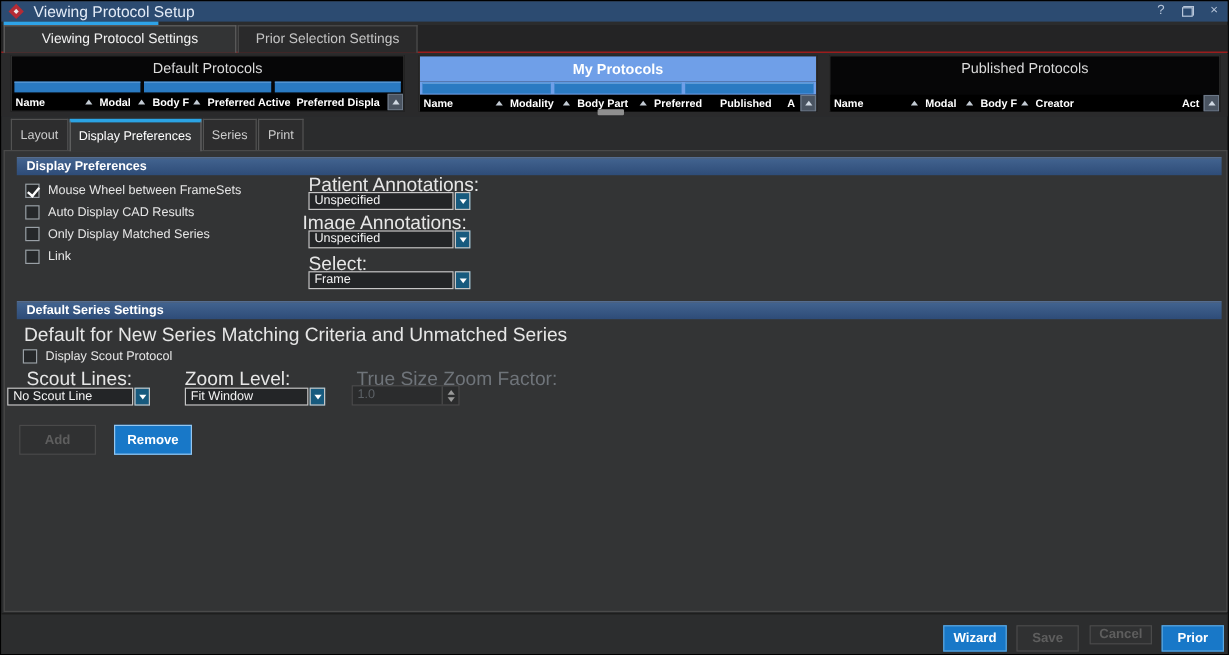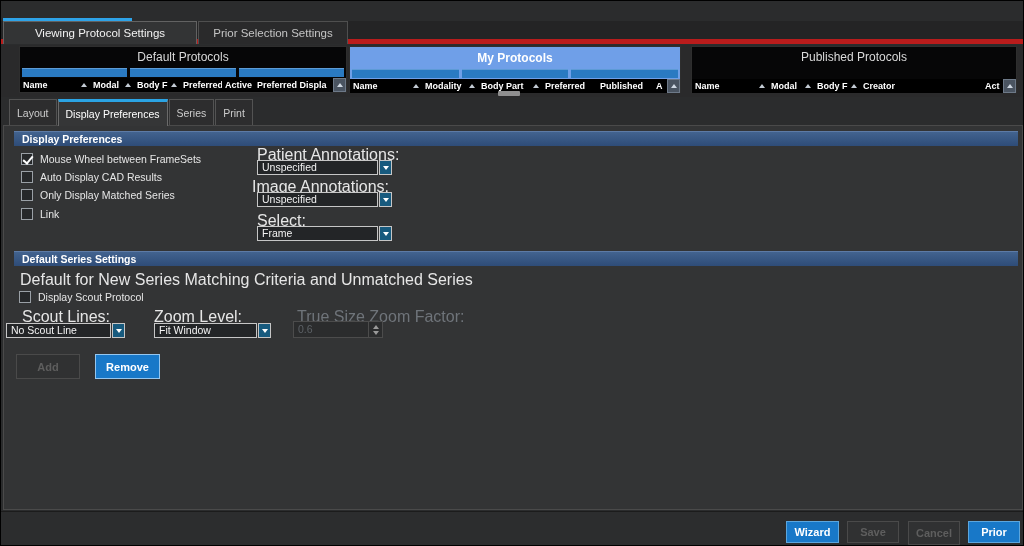--- a/index.html
+++ b/index.html
@@ -16,28 +16,28 @@
   .appicon { width: 9px; height: 9px; background: #b52b35; transform: rotate(45deg); position: relative; margin: 0 10px 0 2px; flex: none; }
   .appicon::after { content: ""; position: absolute; left: 3px; top: 3px; width: 3px; height: 3px; background: #e9e9e9; }
   .wtitle { color: #e3ebf7; font-size: 13px; line-height: 17px; white-space: nowrap; }
   .winctrls { margin-left: auto; display: flex; align-items: center; gap: 14px; padding-right: 4px; }
   .winctrls .glyph { color: #b9c7db; font-size: 11px; line-height: 17px; cursor: default; }
   .restore { position: relative; width: 10px; height: 9px; }
   .restore::before { content: ""; position: absolute; right: 0; top: 0; width: 7px; height: 6px; border: 1px solid #b9c7db; }
   .restore::after  { content: ""; position: absolute; left: 0; bottom: 0; width: 7px; height: 6px; border: 1px solid #b9c7db; background: #2c4b71; }
   .accent { position: absolute; left: 2px; top: 17px; width: 129px; height: 3px; background: #2ea3e8; }
   
-  .maintabs { position: absolute; left: 0; top: 20px; width: 1024px; height: 23px; background: #242425; display: flex; padding-left: 2px; border-bottom: 5px solid #b91c1c; }
+  .maintabs { position: absolute; left: 0; top: 20px; width: 1024px; height: 23px; background: #242425; display: flex; padding-left: 2px; border-bottom: 1px solid #b91c1c; }
   .mtab { height: 23px; display: flex; align-items: center; justify-content: center; font-size: 11.5px; border: 1px solid #4f4f4f; border-bottom: none; }
   .mtab.active { background: #333435; color: #f2f2f2; width: 194px; border-color: #626262; }
   .mtab.inactive { background: #2a2a2b; color: #c4c4c4; width: 150px; margin-left: 1px; }
   
   .protostrip { position: absolute; left: 0; top: 44px; width: 1024px; height: 52px; background: #2a2a2b; }
   .panel { position: absolute; top: 1px; background: #060607; border: 1px solid #2e2e2e; }
-  .panel.p1 { left: 18px; width: 328px; height: 47px; }
+  .panel.p1 { left: 8px; width: 328px; height: 47px; }
   .panel.p2 { left: 348px; width: 332px; height: 47px; }
   .panel.p3 { left: 690px; width: 326px; height: 47px; }
   .ptitle { height: 20px; display: flex; align-items: center; justify-content: center; font-size: 12px; color: #dadada; }
   .p2 .ptitle { background: #6f9fe8; color: #ffffff; font-weight: bold; height: 21px; }
   .bluerow { display: flex; gap: 3px; padding: 1px 2px; height: 11px; }
   .p2 .bluerow { background: #6f9fe8; }
   .bluerow .seg { flex: 1; background: #2a7ac2; border-top: 1px solid #5d9bd6; }
   .p3 .gaprow { height: 12px; }
   .colrow { position: relative; height: 14px; background: #000; display: flex; align-items: center; color: #fff; font-size: 9px; font-weight: bold; padding-right: 14px; overflow: hidden; }
   .cell { display: flex; align-items: center; justify-content: space-between; padding: 0 3px; overflow: hidden; white-space: nowrap; height: 100%; flex: none; }
@@ -73,20 +73,29 @@
   .btn.focus { border: 1px solid #95c6ef; }
   .btn.disabled { background: #303132; border: 1px solid #4a4a4a; color: #5e5e5e; }
   
   .footer { position: absolute; left: 0; top: 510px; width: 1024px; height: 36px; background: #2c2d2e; border-top: 1px solid #1c1c1c; border-bottom: 2px solid #000; }
 </style>
 </head>
 <body>
 
 <div class="window">
 
+  <div class="titlebar">
+    <div class="appicon"></div>
+    <span class="wtitle">Viewing Protocol Setup</span>
+    <div class="winctrls">
+      <span class="glyph">?</span>
+      <span class="restore"></span>
+      <span class="glyph">×</span>
+    </div>
+  </div>
   <div class="accent"></div>
 
   <div class="maintabs">
     <div class="mtab active">Viewing Protocol Settings</div>
     <div class="mtab inactive">Prior Selection Settings</div>
   </div>
 
   <div class="protostrip">
 
     <div class="panel p1">
@@ -245,31 +254,31 @@
 
     <div class="dd" style="left:2px; top:197px; width:119px">
       <div class="ddbox">No Scout Line</div>
       <div class="ddbtn"></div>
     </div>
     <div class="dd" style="left:150px; top:197px; width:117px">
       <div class="ddbox">Fit Window</div>
       <div class="ddbtn"></div>
     </div>
     <div class="spinner" style="left:289px; top:195px; width:90px">
-      <div class="spval">0.6</div>
+      <div class="spval">1.0</div>
       <div class="spbtns">
         <i class="up"></i>
         <i class="down"></i>
       </div>
     </div>
 
     <div class="btn disabled" style="left:12px; top:228px; width:64px; height:25px">Add</div>
     <div class="btn blue focus" style="left:91px; top:228px; width:65px; height:25px">Remove</div>
   </div>
 
   <div class="footer">
     <div class="btn blue" style="left:785px; top:9px; width:53px; height:22px">Wizard</div>
     <div class="btn disabled" style="left:846px; top:9px; width:52px; height:22px">Save</div>
-    <div class="btn disabled" style="left:907px; top:9px; width:52px; height:24px">Cancel</div>
+    <div class="btn disabled" style="left:907px; top:9px; width:52px; height:16px">Cancel</div>
     <div class="btn blue" style="left:967px; top:9px; width:52px; height:22px">Prior</div>
   </div>
 
 </div>
 
 </body></html>

